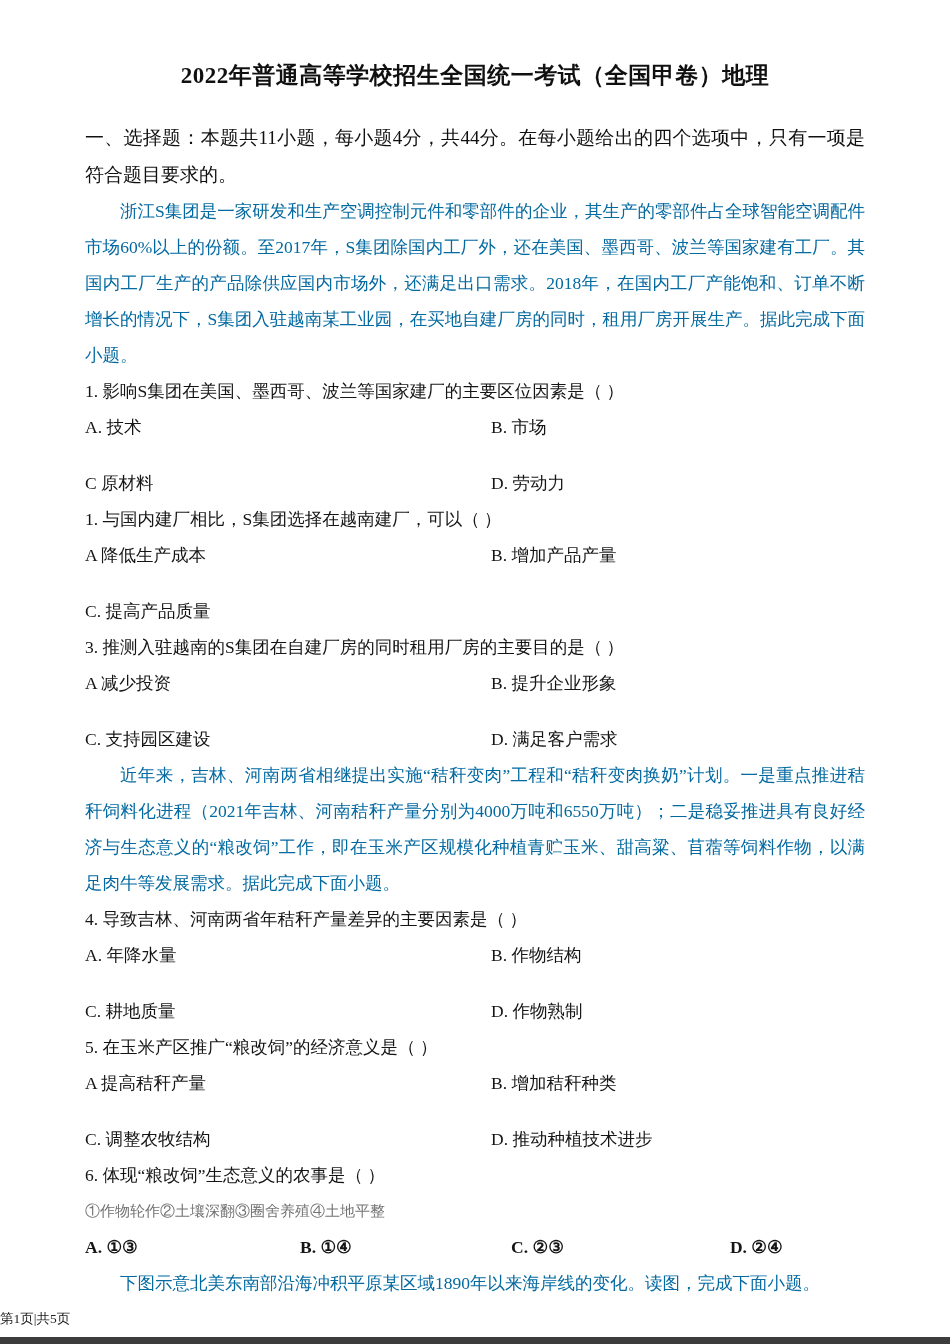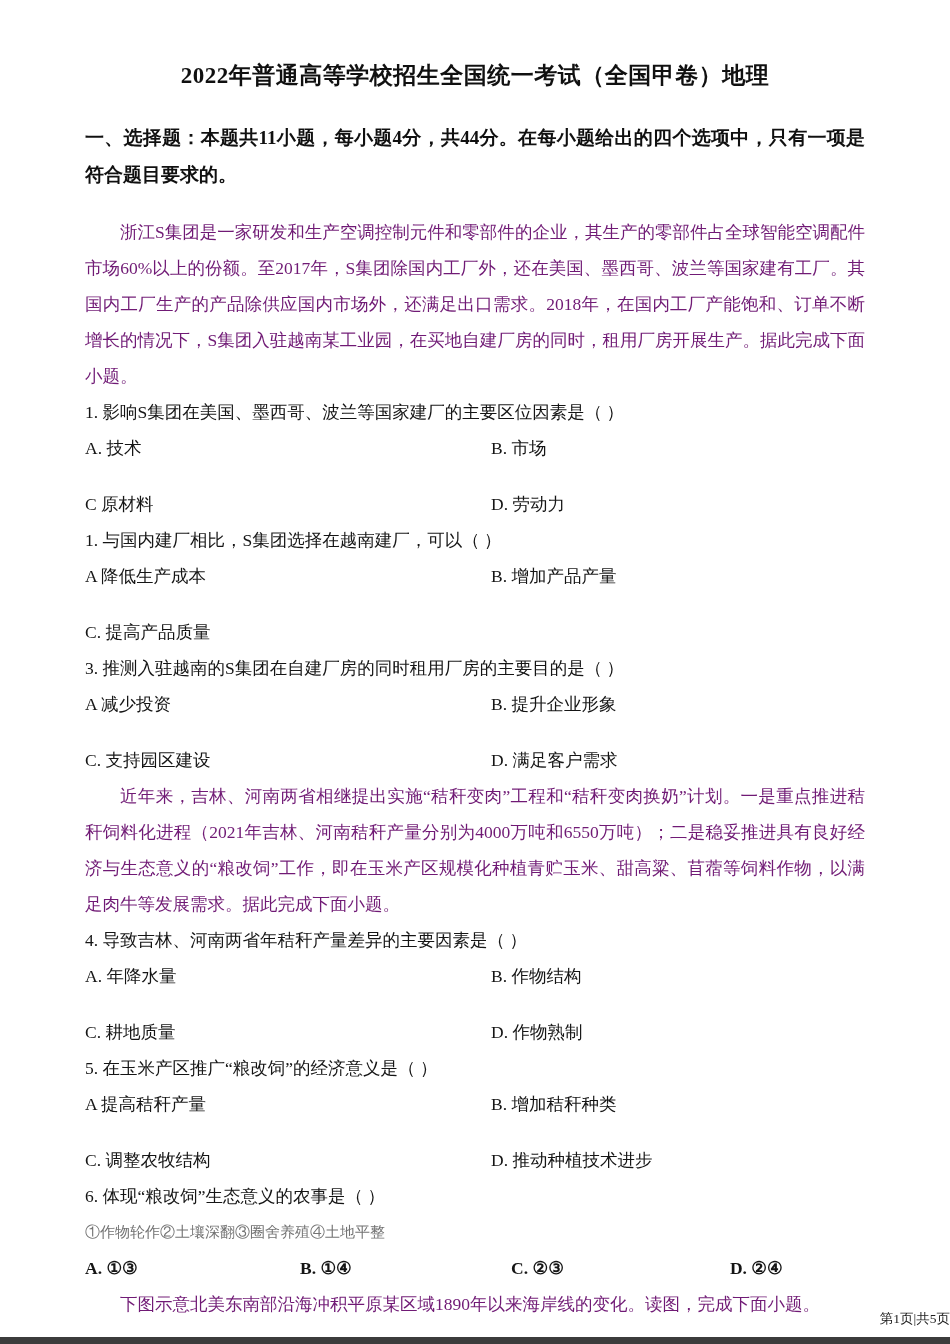--- a/index.html
+++ b/index.html
@@ -18,32 +18,32 @@
   .title {
     font-size: 23px;
     font-weight: bold;
     text-align: center;
     letter-spacing: 0.5px;
     margin-bottom: 28px;
     color: #101010;
   }
   .section-header {
     font-size: 19px;
-    font-weight: bold;
+    font-weight: normal;
     line-height: 37px;
     text-align: justify;
-    margin-bottom: 21px;
+    margin-bottom: 0;
     color: #101010;
   }
   .passage {
     font-size: 17.5px;
     line-height: 36px;
     text-align: justify;
     text-indent: 2em;
-    color: #701a75;
+    color: #0369a1;
   }
   .stem {
     font-size: 17.5px;
     line-height: 36px;
     color: #151515;
   }
   .items-line {
     font-size: 15px;
     line-height: 36px;
     color: #737373;
@@ -59,21 +59,21 @@
   .options.four-col {
     grid-template-columns: 25% 24.5% 25.5% 25%;
     font-weight: bold;
   }
   .option { white-space: nowrap; overflow: hidden; }
   .footer {
     position: absolute;
     bottom: 16px;
     left: 0;
     width: 100%;
-    text-align: right;
+    text-align: left;
     font-size: 13.5px;
     color: #1d1d1d;
   }
   .bottom-bar {
     position: absolute;
     bottom: 0;
     left: 0;
     width: 100%;
     height: 7px;
     background: #3c3c3c;

